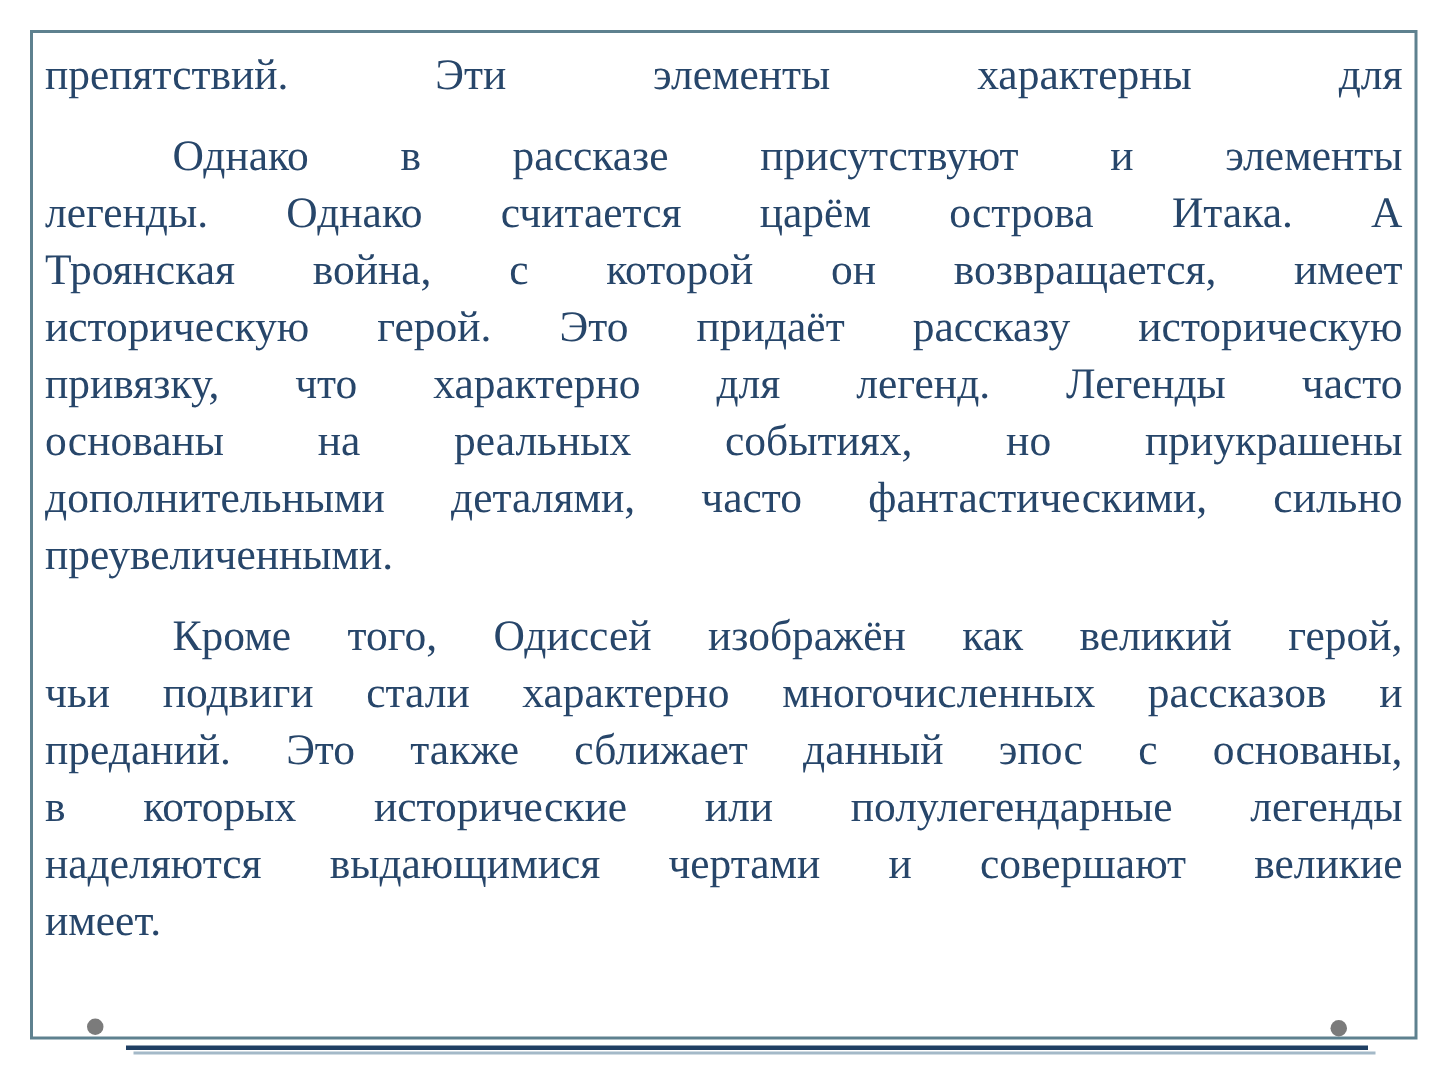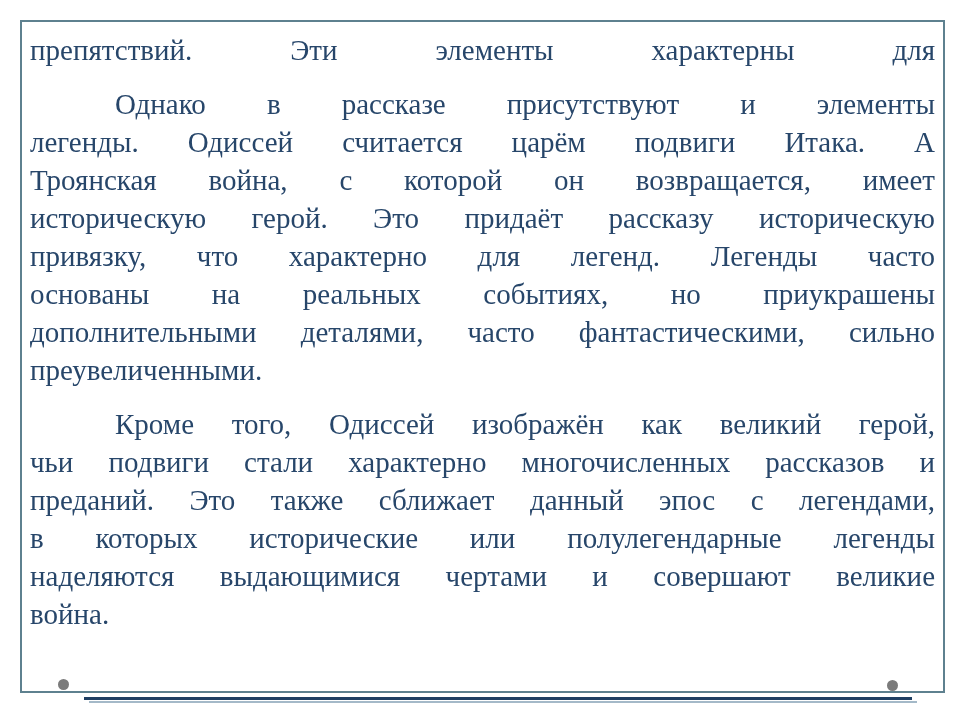--- a/index.html
+++ b/index.html
@@ -76,36 +76,36 @@
 
 <div class="slide">
   <div class="textbox">
 
     <div class="para">
       <div class="line">препятствий. Эти элементы характерны для</div>
     </div>
 
     <div class="para">
       <div class="line indent">Однако в рассказе присутствуют и элементы</div>
-      <div class="line">легенды. Одиссей считается царём подвиги Итака. А</div>
+      <div class="line">легенды. Однако считается царём острова Итака. А</div>
       <div class="line">Троянская война, с которой он возвращается, имеет</div>
       <div class="line">историческую герой. Это придаёт рассказу историческую</div>
       <div class="line">привязку, что характерно для легенд. Легенды часто</div>
       <div class="line">основаны на реальных событиях, но приукрашены</div>
       <div class="line">дополнительными деталями, часто фантастическими, сильно</div>
       <div class="line last">преувеличенными.</div>
     </div>
 
     <div class="para">
       <div class="line indent">Кроме того, Одиссей изображён как великий герой,</div>
       <div class="line">чьи подвиги стали характерно многочисленных рассказов и</div>
-      <div class="line">преданий. Это также сближает данный эпос с легендами,</div>
+      <div class="line">преданий. Это также сближает данный эпос с основаны,</div>
       <div class="line">в которых исторические или полулегендарные легенды</div>
       <div class="line">наделяются выдающимися чертами и совершают великие</div>
-      <div class="line last">война.</div>
+      <div class="line last">имеет.</div>
     </div>
 
   </div>
 
   <div class="dot left"></div>
   <div class="dot right"></div>
   <div class="rule-dark"></div>
   <div class="rule-light"></div>
 </div>
 

